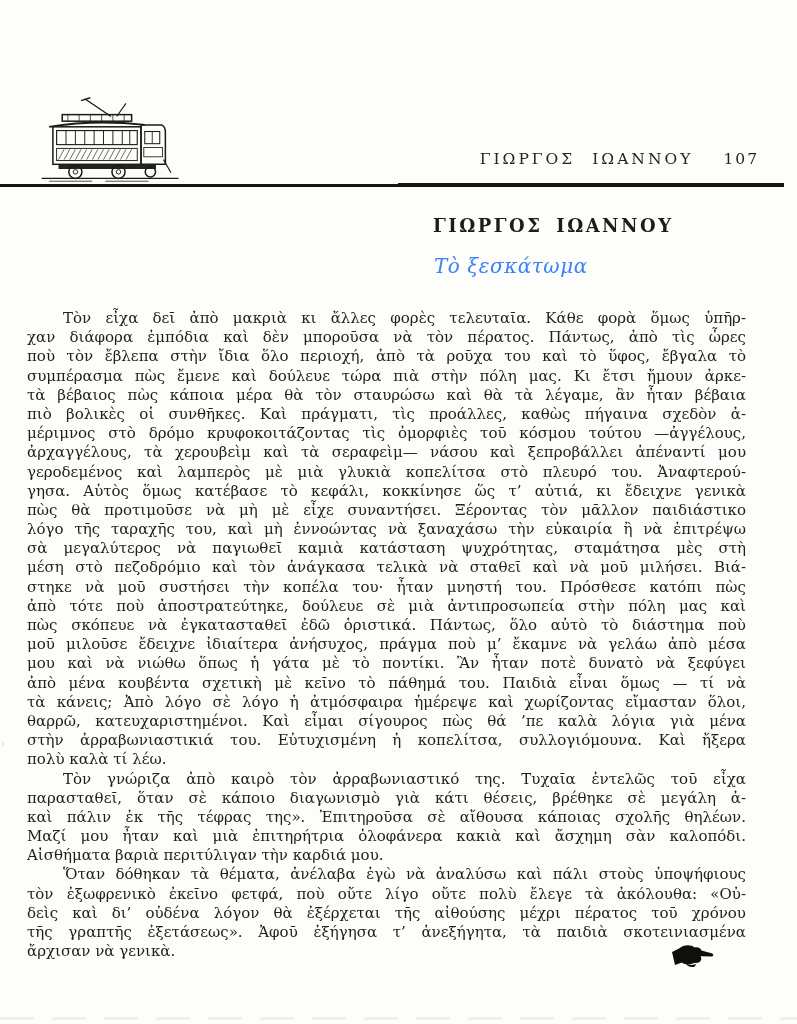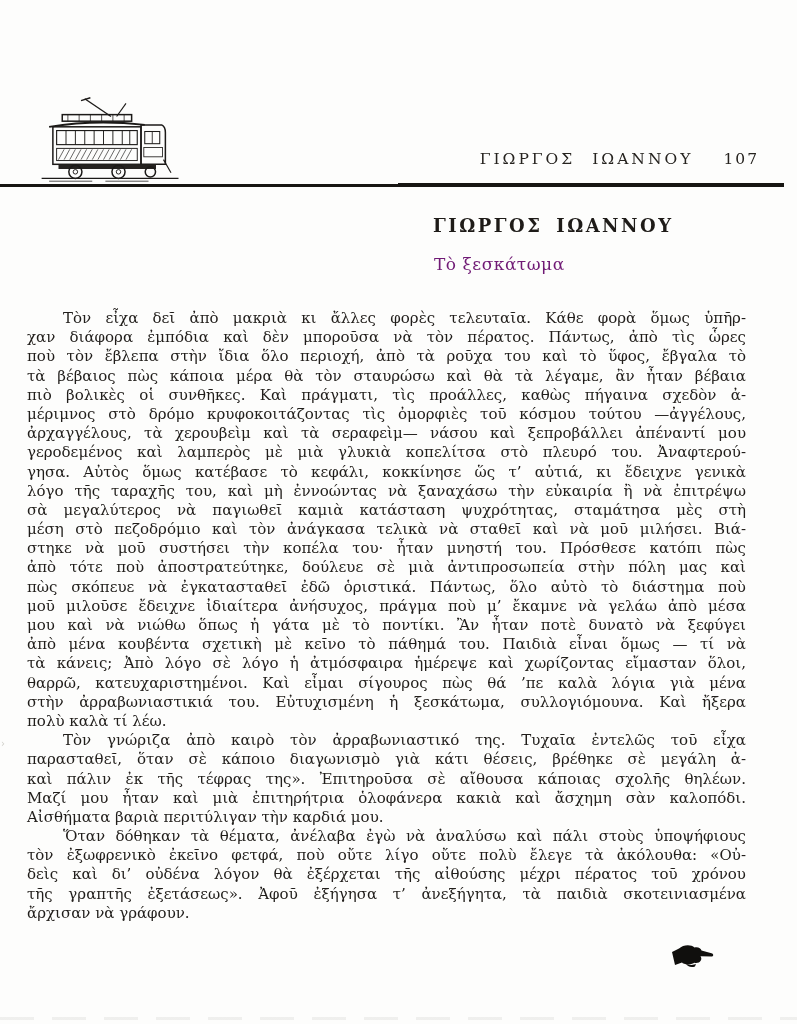--- a/index.html
+++ b/index.html
@@ -30,22 +30,22 @@
     background:#171512;
   }
   
   .story-author{
     position:absolute;left:433px;top:215px;
     font-size:18px;font-weight:bold;letter-spacing:2.5px;word-spacing:5px;
     color:#1e1b18;
   }
   .story-title{
     position:absolute;left:434px;top:254px;
-    font-size:17px;letter-spacing:0.5px;
-    color:#701a75;
+    font-size:20px;font-style:italic;letter-spacing:0.5px;
+    color:#3b82f6;
   }
   
   .body-text{
     position:absolute;left:27px;top:309px;width:719px;
     font-size:15px;line-height:19.2px;
     color:#211e1b;
   }
   .body-text .line{
     height:19.2px;white-space:nowrap;
     text-align:justify;text-align-last:justify;
@@ -139,49 +139,51 @@
   <div class="rule"></div>
   <div class="rule2"></div>
 
   <div class="story-author">ΓΙΩΡΓΟΣ ΙΩΑΝΝΟΥ</div>
   <div class="story-title">Τὸ ξεσκάτωμα</div>
 
   <div class="body-text">
       <div class="line indent">Τὸν εἶχα δεῖ ἀπὸ μακριὰ κι ἄλλες φορὲς τελευταῖα. Κάθε φορὰ ὅμως ὑπῆρ-</div>
       <div class="line">χαν διάφορα ἐμπόδια καὶ δὲν μποροῦσα νὰ τὸν πέρατος. Πάντως, ἀπὸ τὶς ὧρες</div>
       <div class="line">ποὺ τὸν ἔβλεπα στὴν ἴδια ὅλο περιοχή, ἀπὸ τὰ ροῦχα του καὶ τὸ ὕφος, ἔβγαλα τὸ</div>
+      <div class="line">συμπέρασμα πὼς ἔμενε καὶ δούλευε τώρα πιὰ στὴν πόλη μας. Κι ἔτσι ἤμουν ἀρκε-</div>
       <div class="line">τὰ βέβαιος πὼς κάποια μέρα θὰ τὸν σταυρώσω καὶ θὰ τὰ λέγαμε, ἂν ἦταν βέβαια</div>
       <div class="line">πιὸ βολικὲς οἱ συνθῆκες. Καὶ πράγματι, τὶς προάλλες, καθὼς πήγαινα σχεδὸν ἀ-</div>
       <div class="line">μέριμνος στὸ δρόμο κρυφοκοιτάζοντας τὶς ὀμορφιὲς τοῦ κόσμου τούτου —ἀγγέλους,</div>
       <div class="line">ἀρχαγγέλους, τὰ χερουβεὶμ καὶ τὰ σεραφεὶμ— νάσου καὶ ξεπροβάλλει ἀπέναντί μου</div>
       <div class="line">γεροδεμένος καὶ λαμπερὸς μὲ μιὰ γλυκιὰ κοπελίτσα στὸ πλευρό του. Ἀναφτερού-</div>
       <div class="line">γησα. Αὐτὸς ὅμως κατέβασε τὸ κεφάλι, κοκκίνησε ὥς τ’ αὐτιά, κι ἔδειχνε γενικὰ</div>
+      <div class="line">πὼς θὰ προτιμοῦσε νὰ μὴ μὲ εἶχε συναντήσει. Ξέροντας τὸν μᾶλλον παιδιάστικο</div>
       <div class="line">λόγο τῆς ταραχῆς του, καὶ μὴ ἐννοώντας νὰ ξαναχάσω τὴν εὐκαιρία ἢ νὰ ἐπιτρέψω</div>
       <div class="line">σὰ μεγαλύτερος νὰ παγιωθεῖ καμιὰ κατάσταση ψυχρότητας, σταμάτησα μὲς στὴ</div>
       <div class="line">μέση στὸ πεζοδρόμιο καὶ τὸν ἀνάγκασα τελικὰ νὰ σταθεῖ καὶ νὰ μοῦ μιλήσει. Βιά-</div>
       <div class="line">στηκε νὰ μοῦ συστήσει τὴν κοπέλα του· ἦταν μνηστή του. Πρόσθεσε κατόπι πὼς</div>
       <div class="line">ἀπὸ τότε ποὺ ἀποστρατεύτηκε, δούλευε σὲ μιὰ ἀντιπροσωπεία στὴν πόλη μας καὶ</div>
       <div class="line">πὼς σκόπευε νὰ ἐγκατασταθεῖ ἐδῶ ὁριστικά. Πάντως, ὅλο αὐτὸ τὸ διάστημα ποὺ</div>
       <div class="line">μοῦ μιλοῦσε ἔδειχνε ἰδιαίτερα ἀνήσυχος, πράγμα ποὺ μ’ ἔκαμνε νὰ γελάω ἀπὸ μέσα</div>
       <div class="line">μου καὶ νὰ νιώθω ὅπως ἡ γάτα μὲ τὸ ποντίκι. Ἂν ἦταν ποτὲ δυνατὸ νὰ ξεφύγει</div>
       <div class="line">ἀπὸ μένα κουβέντα σχετικὴ μὲ κεῖνο τὸ πάθημά του. Παιδιὰ εἶναι ὅμως — τί νὰ</div>
       <div class="line">τὰ κάνεις; Ἀπὸ λόγο σὲ λόγο ἡ ἀτμόσφαιρα ἡμέρεψε καὶ χωρίζοντας εἴμασταν ὅλοι,</div>
       <div class="line">θαρρῶ, κατευχαριστημένοι. Καὶ εἶμαι σίγουρος πὼς θά ’πε καλὰ λόγια γιὰ μένα</div>
-      <div class="line">στὴν ἀρραβωνιαστικιά του. Εὐτυχισμένη ἡ ξεσκάτωμα, συλλογιόμουνα. Καὶ ἤξερα</div>
+      <div class="line">στὴν ἀρραβωνιαστικιά του. Εὐτυχισμένη ἡ κοπελίτσα, συλλογιόμουνα. Καὶ ἤξερα</div>
       <div class="line last">πολὺ καλὰ τί λέω.</div>
       <div class="line indent">Τὸν γνώριζα ἀπὸ καιρὸ τὸν ἀρραβωνιαστικό της. Τυχαῖα ἐντελῶς τοῦ εἶχα</div>
       <div class="line">παρασταθεῖ, ὅταν σὲ κάποιο διαγωνισμὸ γιὰ κάτι θέσεις, βρέθηκε σὲ μεγάλη ἀ-</div>
       <div class="line">καὶ πάλιν ἐκ τῆς τέφρας της». Ἐπιτηροῦσα σὲ αἴθουσα κάποιας σχολῆς θηλέων.</div>
       <div class="line">Μαζί μου ἦταν καὶ μιὰ ἐπιτηρήτρια ὁλοφάνερα κακιὰ καὶ ἄσχημη σὰν καλοπόδι.</div>
       <div class="line last">Αἰσθήματα βαριὰ περιτύλιγαν τὴν καρδιά μου.</div>
       <div class="line indent">Ὅταν δόθηκαν τὰ θέματα, ἀνέλαβα ἐγὼ νὰ ἀναλύσω καὶ πάλι στοὺς ὑποψήφιους</div>
       <div class="line">τὸν ἐξωφρενικὸ ἐκεῖνο φετφά, ποὺ οὔτε λίγο οὔτε πολὺ ἔλεγε τὰ ἀκόλουθα: «Οὐ-</div>
       <div class="line">δεὶς καὶ δι’ οὐδένα λόγον θὰ ἐξέρχεται τῆς αἰθούσης μέχρι πέρατος τοῦ χρόνου</div>
       <div class="line">τῆς γραπτῆς ἐξετάσεως». Ἀφοῦ ἐξήγησα τ’ ἀνεξήγητα, τὰ παιδιὰ σκοτεινιασμένα</div>
-      <div class="line last">ἄρχισαν νὰ γράφουν.</div>
+      <div class="line last">ἄρχισαν νὰ γενικὰ.</div>
     </div>
 
   <svg class="manicule" viewBox="0 0 44 26">
     <path fill="#100f0d" d="M2,9 L9,5.5 L12,19.5 L5,22 Z
       M9,5.5 C13,1.5 21,1 24.5,4.5 C28,3.5 31,5.5 31.5,7.5
       L41.5,10.2 C43.8,10.8 43.8,13.4 41.5,13.6 L30.5,13.2
       C33,16.5 29.5,21 24.5,19.8 C19,22.8 13,21 12,19.5 Z"></path>
     <path fill="#100f0d" d="M16,20.5 C19,22.5 24,22.3 26,20.8 L25,23.5 C21,24.8 17,23.5 16,20.5 Z"></path>
   </svg>
 

